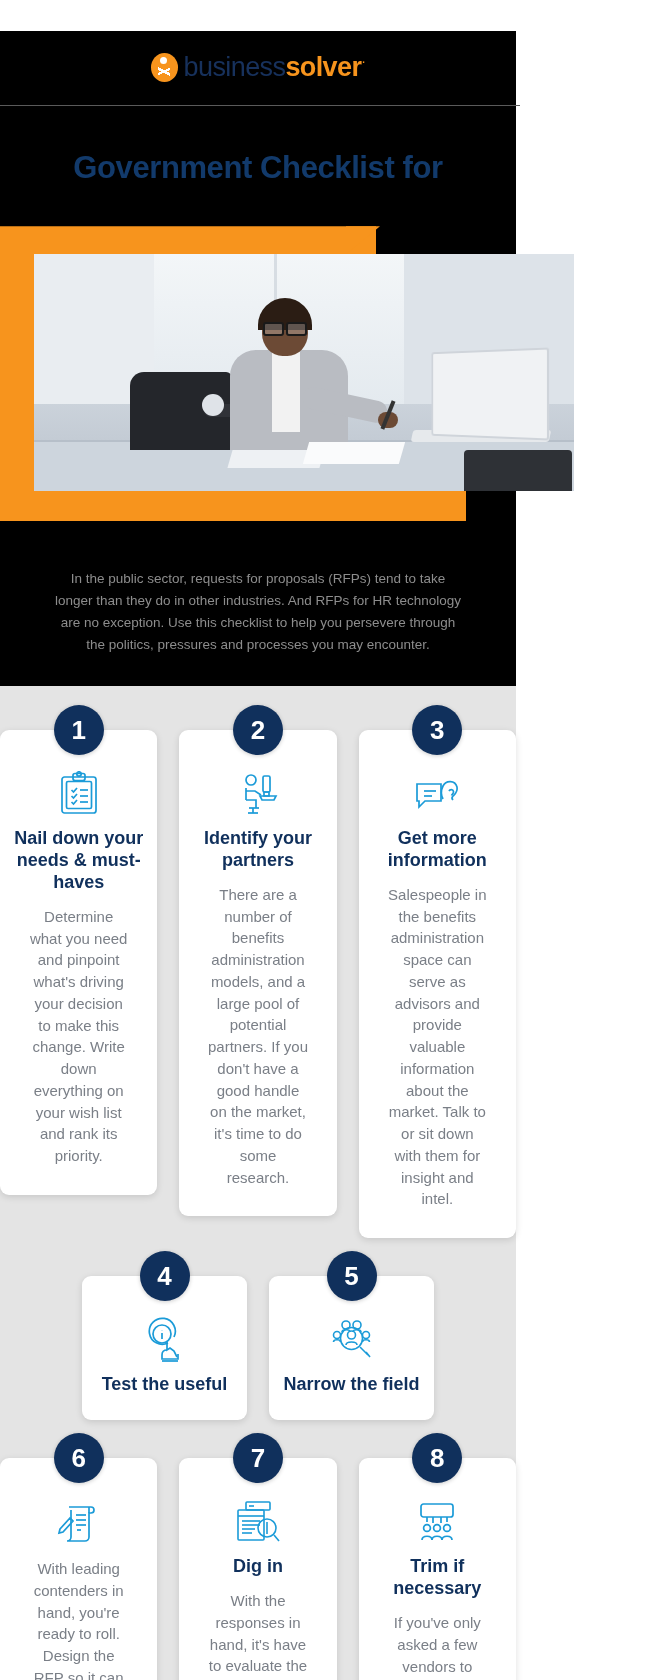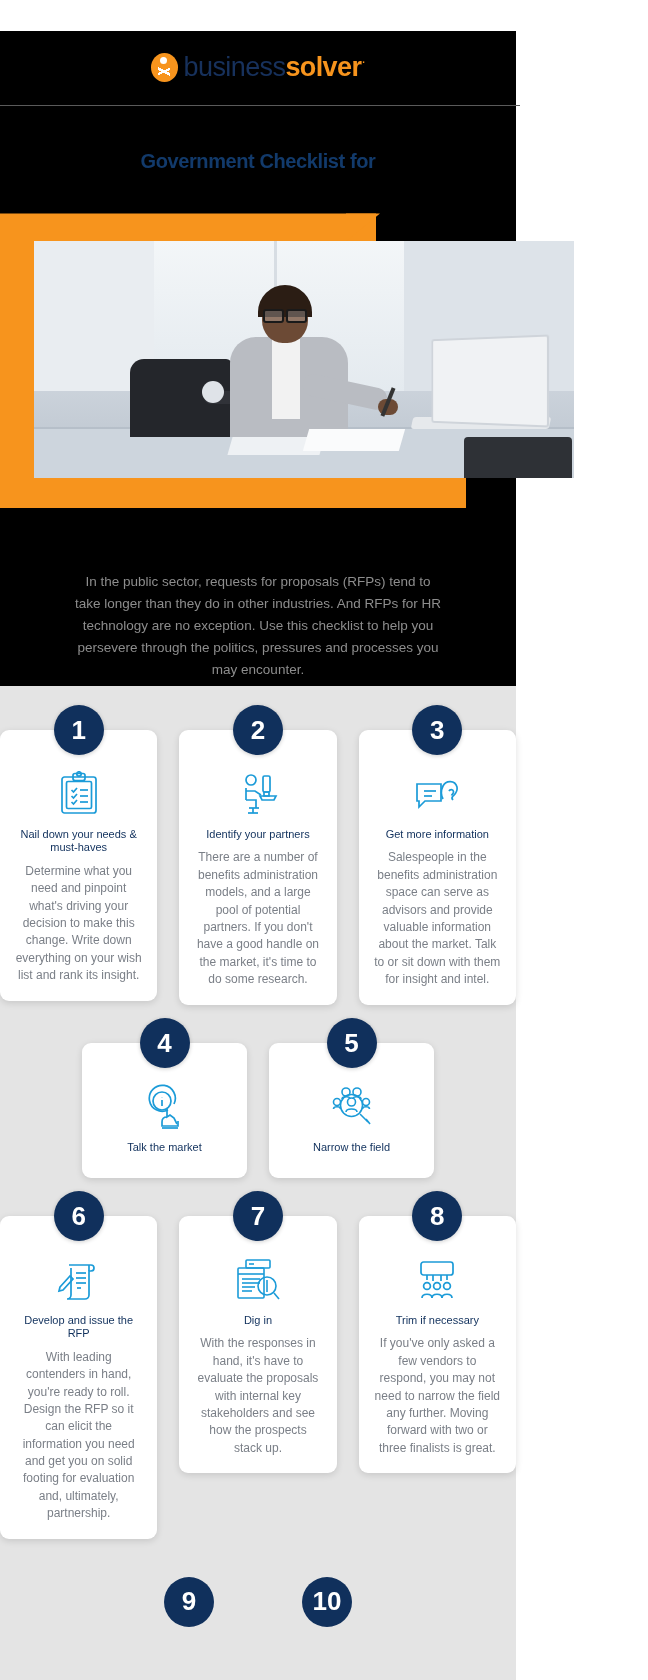--- a/index.html
+++ b/index.html
@@ -97,21 +97,21 @@
 
   .hero-rule {
     width: 520px;
     height: 1px;
     background: #5a5a5a;
     margin: 14px auto 0 auto;
   }
 
   .hero-title {
     color: #123A6B;
-    font-size: 20px;
+    font-size: 31px;
     font-weight: 700;
     text-align: center;
     line-height: 1.17;
     letter-spacing: -0.4px;
     margin: 0;
     padding: 44px 40px 0 40px;
   }
 
   
   .photo-zone {
@@ -183,21 +183,21 @@
   .ph-paper { position:absolute; left:272px; top:188px; width:96px; height:22px; background:#fafbfc; transform: skewX(-16deg); }
   .ph-paper2 { position:absolute; left:196px; top:196px; width:92px; height:18px; background:#eef1f4; transform: skewX(-16deg); }
   .ph-monitor { position:absolute; left:430px; top:196px; width:108px; height:41px; background:#2e3136; border-radius:4px 4px 0 0; }
 
   .hero-intro {
     color: #8d8d8d;
     font-size: 13.5px;
     line-height: 1.62;
     text-align: center;
     padding: 42px 55px 0 55px;
-    margin: 16px;
+    margin: 0;
   }
 
   
   .cards-section {
     background: #E4E4E4;
     padding: 44px 0 0 0;
     min-height: 994px;
     position: relative;
   }
   .row {
@@ -243,31 +243,31 @@
     height: 48px;
     display: flex;
     align-items: center;
     justify-content: center;
     margin: 6px 0 10px 0;
   }
   .icon-box svg { display: block; }
 
   .card-title {
     color: #10305C;
-    font-size: 11px;
-    font-weight: 400;
+    font-size: 18px;
+    font-weight: 700;
     line-height: 1.22;
     margin: 0 0 8px 0;
     padding: 0 2px;
   }
   .card-body {
     color: #7a7f87;
-    font-size: 12px;
+    font-size: 15px;
     line-height: 1.45;
-    margin: 0;
+    margin: 12px;
     padding: 0 5px;
   }
 
   
   .row-partial {
     display: flex;
     justify-content: center;
     gap: 88px;
     margin-top: 10px;
   }
@@ -350,21 +350,21 @@
             <circle cx="21" cy="3" r="2.2"></circle>
             <path d="M13.5 19 l2 2 3.5-4"></path>
               <path d="M22 19 h8"></path>
             <path d="M13.5 25 l2 2 3.5-4"></path>
               <path d="M22 25 h8"></path>
             <path d="M13.5 31 l2 2 3.5-4"></path>
               <path d="M22 31 h8"></path>
           </svg>
         </div>
         <h3 class="card-title">Nail down your needs &amp; must-haves</h3>
-        <p class="card-body">Determine what you need and pinpoint what's driving your decision to make this change. Write down everything on your wish list and rank its insight.</p>
+        <p class="card-body">Determine what you need and pinpoint what's driving your decision to make this change. Write down everything on your wish list and rank its priority.</p>
       </div>
 
       <div class="card w3">
         <div class="badge">2</div>
         <div class="icon-box">
           <svg width="46" height="46" viewBox="0 0 46 46" fill="none" stroke="#1B9BD8" stroke-width="1.7">
             <circle cx="16" cy="9" r="5"></circle>
             <path d="M11 17 v12"></path>
             <path d="M11 20 h9 l6 4"></path>
             <path d="M11 29 h10 v8"></path>
@@ -404,21 +404,21 @@
           <svg width="44" height="46" viewBox="0 0 44 46" fill="none" stroke="#1B9BD8" stroke-width="1.7">
             <path d="M31 20 a13 13 0 1 0 -6 6"></path>
             <circle cx="19" cy="17" r="9"></circle>
             <path d="M19 13.5 v.2"></path>
               <path d="M19 16 v6"></path>
             <path d="M24 24 v9 l3-2 4 3 3 6"></path>
             <path d="M24 33 c-3 0-5 2-5 5 v4 h16 v-5"></path>
             <path d="M19 44 h16"></path>
           </svg>
         </div>
-        <h3 class="card-title">Talk the market</h3>
+        <h3 class="card-title">Test the useful</h3>
       </div>
 
       <div class="card w3">
         <div class="badge">5</div>
         <div class="icon-box">
           <svg width="50" height="44" viewBox="0 0 50 44" fill="none" stroke="#1B9BD8" stroke-width="1.6">
             <circle cx="19" cy="7" r="4"></circle>
               <path d="M15 14 c0-3 8-3 8 0"></path>
             <circle cx="30" cy="7" r="4"></circle>
               <path d="M26 14 c0-3 8-3 8 0"></path>
@@ -445,21 +445,20 @@
           <svg width="48" height="46" viewBox="0 0 48 46" fill="none" stroke="#1B9BD8" stroke-width="1.7">
             <path d="M14 8 h22 a3 3 0 0 1 0 6 h-2 v24 a4 4 0 0 1 -4 4 H12 a4 4 0 0 0 4-4 V11"></path>
             <path d="M34 8 v6"></path>
             <path d="M21 16 h10"></path>
               <path d="M21 21 h10"></path>
               <path d="M21 26 h10"></path>
             <path d="M22 31 h4"></path>
             <path d="M5 30 l10-11 3 3 -10 11 -4 1 z"></path>
           </svg>
         </div>
-        <h3 class="card-title">Develop and issue the RFP</h3>
         <p class="card-body">With leading contenders in hand, you're ready to roll. Design the RFP so it can elicit the information you need and get you on solid footing for evaluation and, ultimately, partnership.</p>
       </div>
 
       <div class="card w3">
         <div class="badge">7</div>
         <div class="icon-box">
           <svg width="48" height="46" viewBox="0 0 48 46" fill="none" stroke="#1B9BD8" stroke-width="1.6">
             <rect x="12" y="3" width="24" height="8" rx="1"></rect>
             <path d="M15 7 h5"></path>
             <rect x="4" y="11" width="26" height="30" rx="1"></rect>

